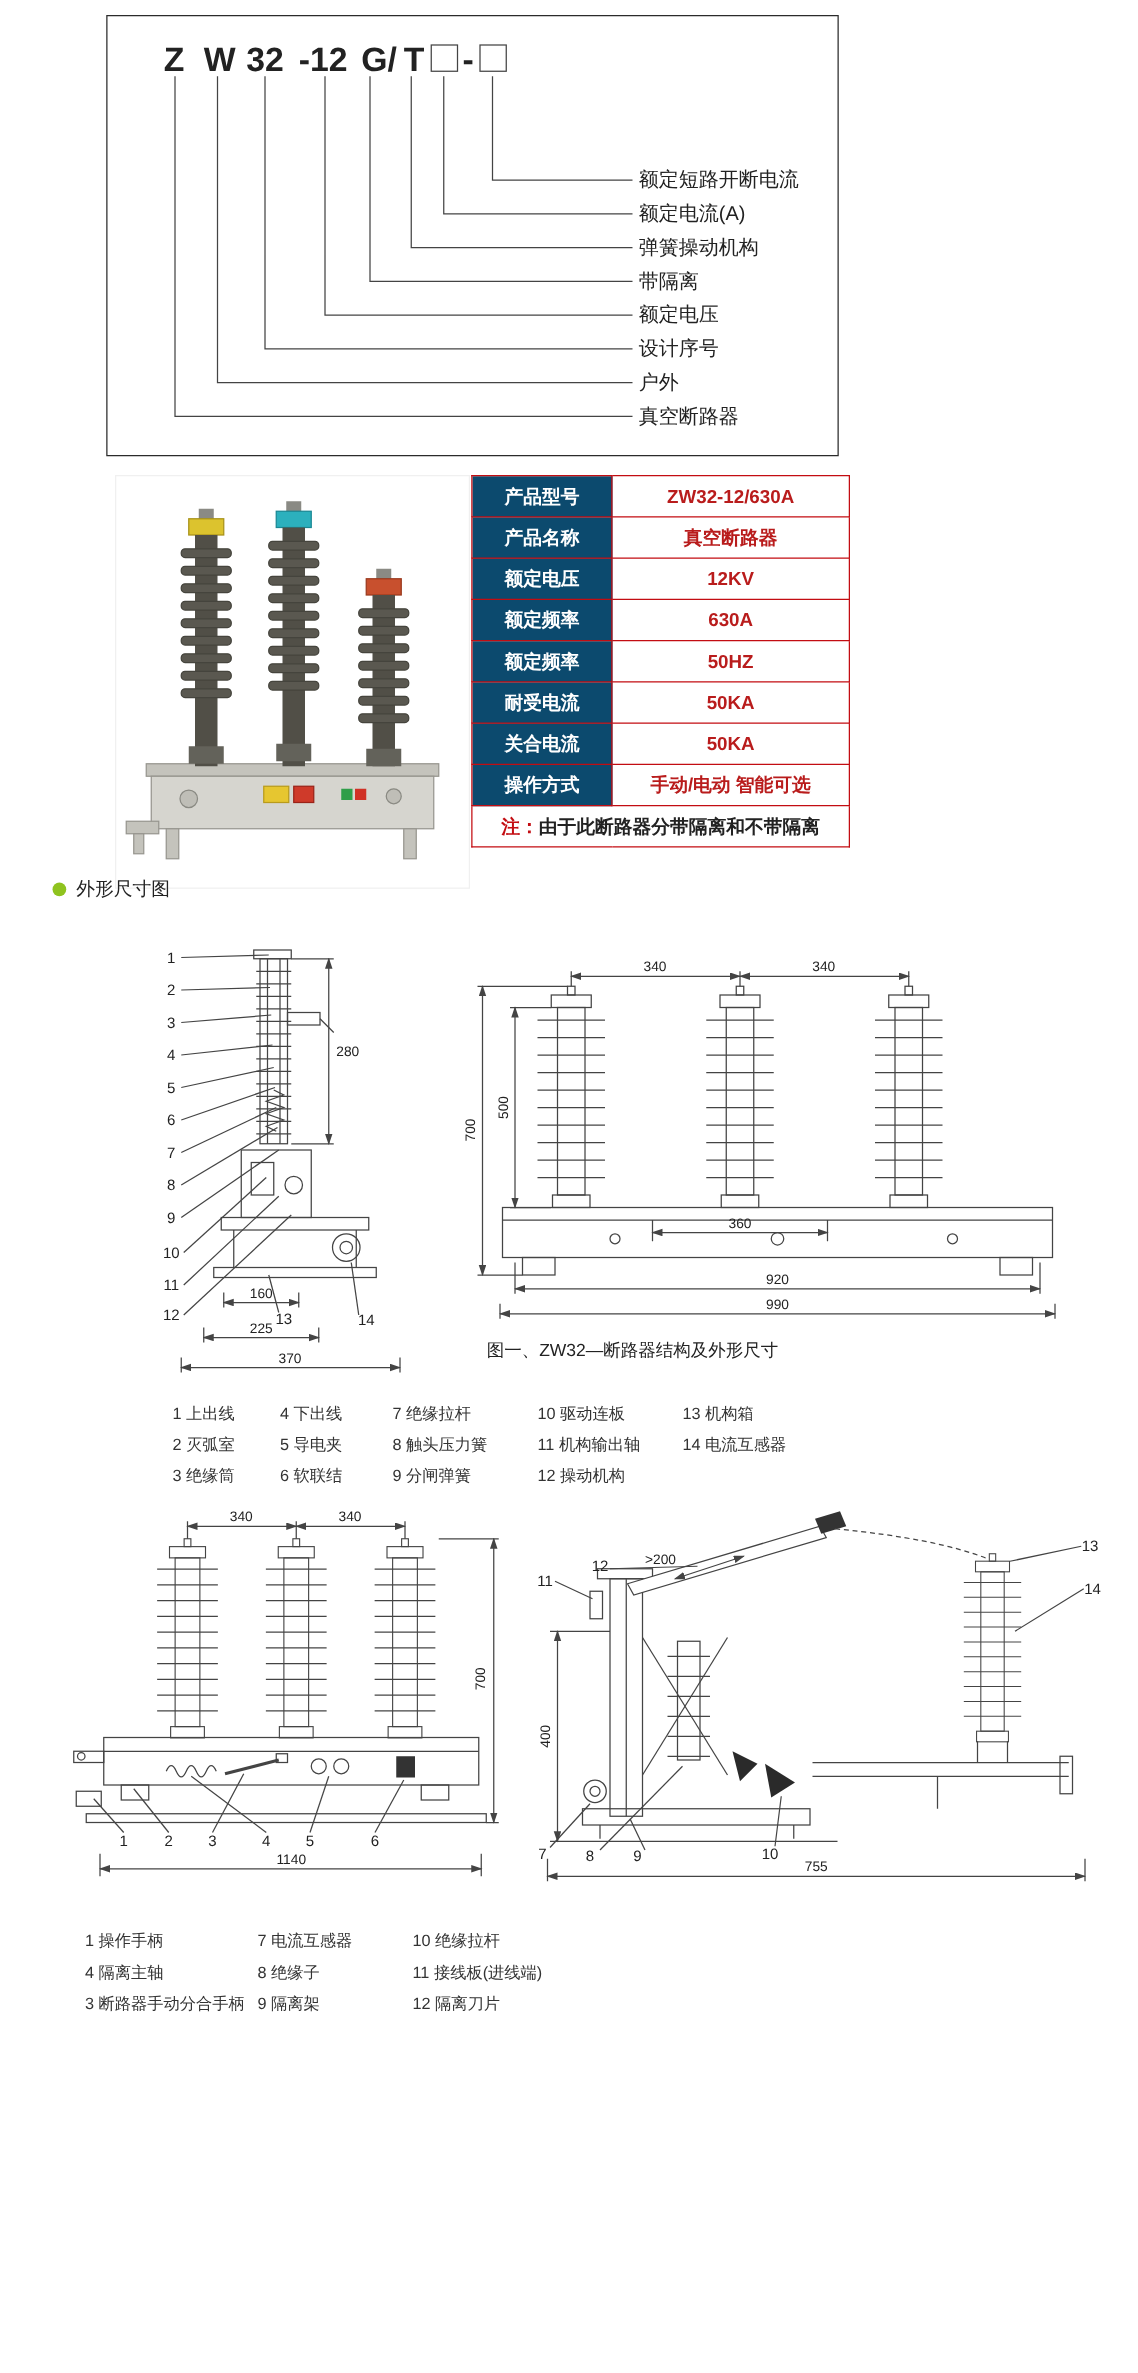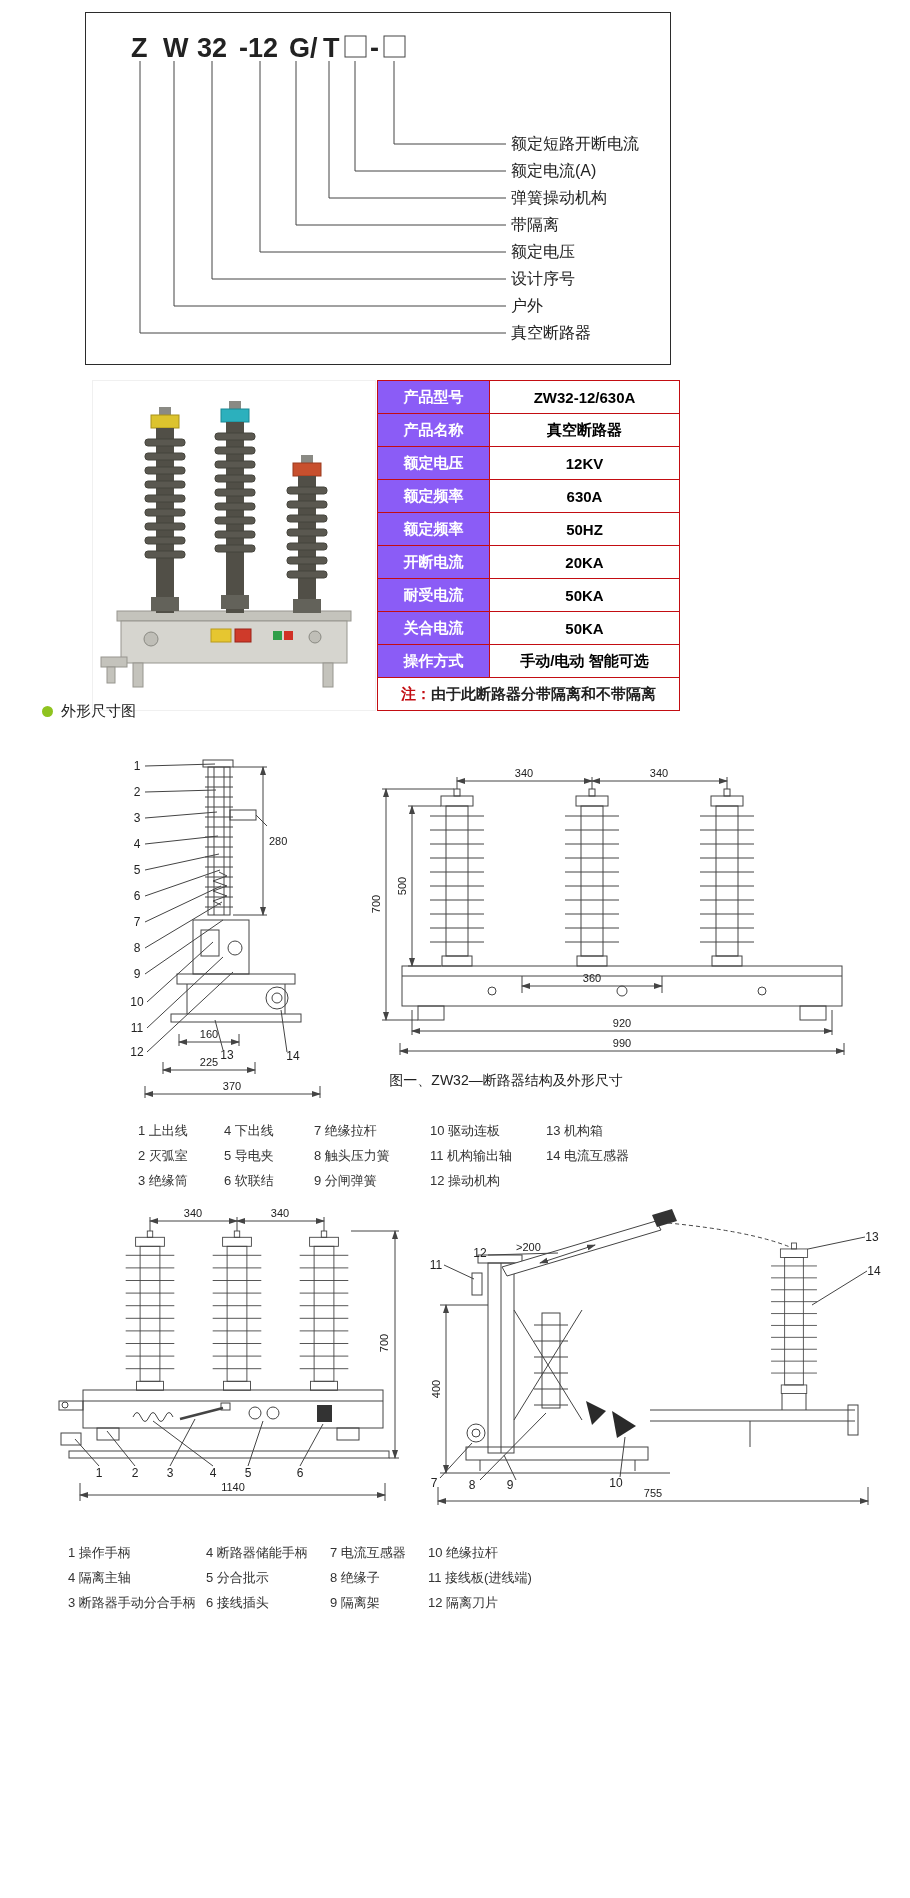--- a/index.html
+++ b/index.html
@@ -3,22 +3,22 @@
 <meta charset="utf-8">
 <style>
 *{box-sizing:border-box}
 body{margin:0;background:#fff}
 .page{position:relative;width:910px;height:1898px;background:#fff;color:#222;font-family:"Liberation Sans","DejaVu Sans",sans-serif;overflow:hidden}
 .abs{position:absolute}
 .model-box{left:85px;top:12px;width:586px;height:353px;border:1px solid #2b2b2b}
 .photo{left:92px;top:380px;width:284px;height:331px;border:1px solid #f0f0f0;background:#fff}
 table.spec{position:absolute;left:377px;top:380px;width:303px;border-collapse:collapse}
 table.spec td{border:1px solid #c30d12;height:33px;font-size:15px;font-weight:bold;text-align:center;padding:0}
-td.sl{width:112px;background:#8b5cf6;color:#fff;font-weight:bold}
-td.sv{color:#000000}
+td.sl{width:112px;background:#0c4a6e;color:#fff;font-weight:bold}
+td.sv{color:#b91c1c}
 td.note-cell{text-align:left;padding:0 8px;font-size:14px}
 .note-red{color:#c30d12}
 .sec-head{position:absolute;left:42px;top:702px;display:flex;align-items:center;gap:8px;font-size:15px}
 .bullet{width:11px;height:11px;border-radius:50%;background:#8fc31f}
 .fig{position:absolute}
 .caption{position:absolute;left:366px;top:1072px;width:280px;text-align:center;font-size:14px}
 .plist{position:absolute;display:flex;font-size:13px;color:#333}
 .plist .col{display:flex;flex-direction:column}
 .plist .col div{line-height:25px;white-space:nowrap}
 #parts1{left:138px;top:1118px}
@@ -178,24 +178,20 @@
           <td class="sl">额定电压</td>
           <td class="sv">12KV</td>
         </tr>
       <tr>
           <td class="sl">额定频率</td>
           <td class="sv">630A</td>
         </tr>
       <tr>
           <td class="sl">额定频率</td>
           <td class="sv">50HZ</td>
-        </tr>
-      <tr>
-          <td class="sl">开断电流</td>
-          <td class="sv">20KA</td>
         </tr>
       <tr>
           <td class="sl">耐受电流</td>
           <td class="sv">50KA</td>
         </tr>
       <tr>
           <td class="sl">关合电流</td>
           <td class="sv">50KA</td>
         </tr>
       <tr>
@@ -522,25 +518,20 @@
     </svg>
   </div>
 
   <div class="plist" id="parts2">
     <div class="col">
       <div>1 操作手柄</div>
       <div>4 隔离主轴</div>
       <div>3 断路器手动分合手柄</div>
     </div>
     <div class="col">
-      <div>4 断路器储能手柄</div>
-      <div>5 分合批示</div>
-      <div>6 接线插头</div>
-    </div>
-    <div class="col">
       <div>7 电流互感器</div>
       <div>8 绝缘子</div>
       <div>9 隔离架</div>
     </div>
     <div class="col">
       <div>10 绝缘拉杆</div>
       <div>11 接线板(进线端)</div>
       <div>12 隔离刀片</div>
     </div>
   </div>

